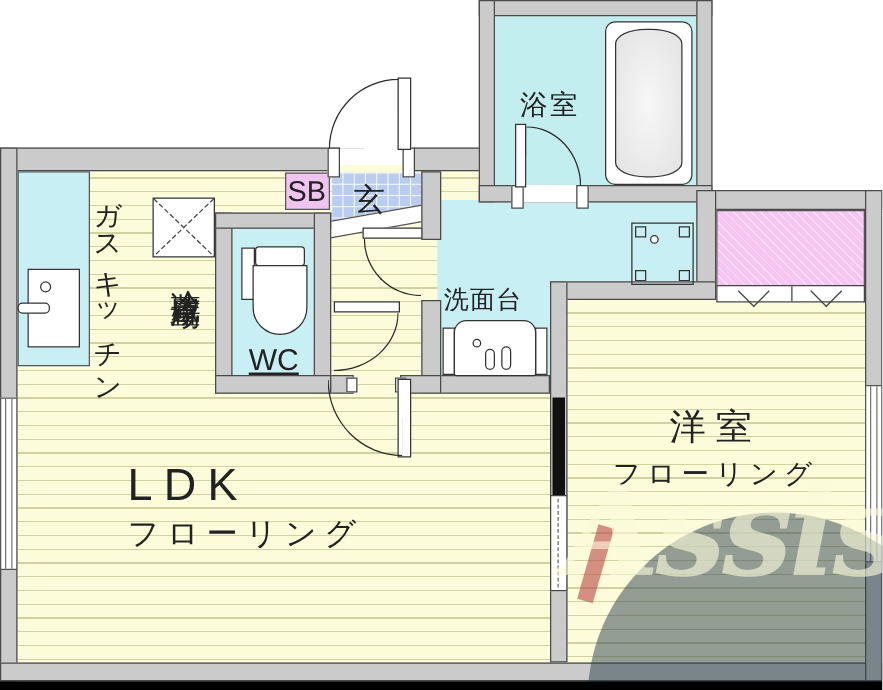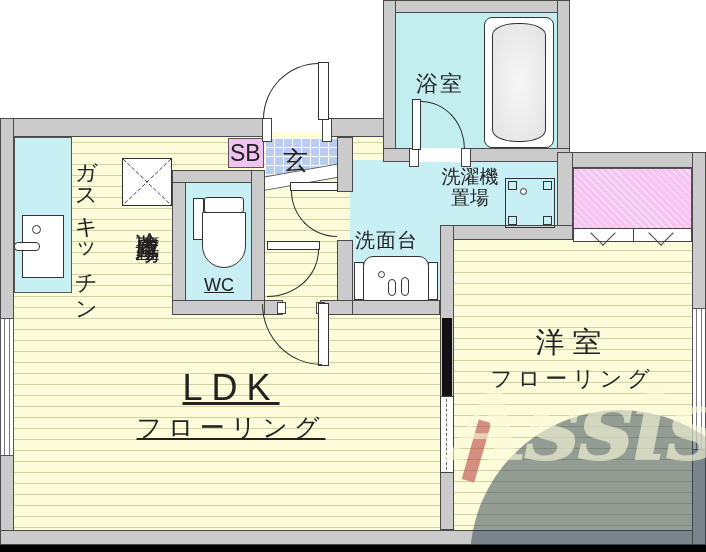--- a/index.html
+++ b/index.html
@@ -131,35 +131,31 @@
     <div class="winline" style="left:8px;"></div>
   </div>
   <div class="abs" style="left:692px;top:308px;width:14px;height:142px;background:#fff;border:1px solid #555;">
     <div class="winline" style="left:3px;"></div>
     <div class="winline" style="left:8px;"></div>
   </div>
 
   <div class="lbl" style="left:398px;top:72px;width:84px;text-align:center;font-size:22px;letter-spacing:2px;">浴室</div>
   <div class="lbl" style="left:283px;top:147px;font-size:25px;">玄</div>
   <div class="lbl" style="left:230px;top:141px;font-size:23px;">SB</div>
-  <div class="lbl" style="left:188px;top:276px;width:62px;text-align:center;font-size:18px;text-decoration:underline;">WC</div>
+  <div class="lbl" style="left:188px;top:276px;width:62px;text-align:center;font-size:24px;text-decoration:underline;">WC</div>
   <div class="lbl vert" style="left:74px;top:146px;height:160px;font-size:22px;letter-spacing:3px;">ガスキッチン</div>
   <div class="lbl vert" style="left:134px;top:213px;height:145px;font-size:24px;letter-spacing:2px;">冷蔵庫置場</div>
-  <div class="lbl" style="left:437px;top:167px;width:66px;text-align:center;font-size:19px;">
-    <span>洗濯機</span><br>
-    <span>置場</span>
-  </div>
   <div class="lbl" style="left:355px;top:229px;font-size:20px;letter-spacing:1px;">洗面台</div>
 
   <div class="lbl" style="left:453px;top:327px;width:239px;text-align:center;">
     <div style="font-size:29px;letter-spacing:8px;">洋室</div>
     <div style="font-size:22px;letter-spacing:5px;margin-top:8px;">フローリング</div>
   </div>
 
-  <div class="lbl" style="left:91px;top:368px;width:280px;text-align:center;text-decoration:underline;">
+  <div class="lbl" style="left:102px;top:368px;width:280px;">
     <div style="font-size:36px;letter-spacing:9px;">LDK</div>
     <div style="font-size:25px;letter-spacing:6px;margin-top:6px;">フローリング</div>
   </div>
 
   <div class="abs" style="left:470px;top:410px;width:300px;height:300px;border-radius:50%;background:rgba(42,62,76,0.5);"></div>
   <div class="abs" style="left:470px;top:420px;width:13px;height:62px;background:rgba(185,70,70,0.6);transform:rotate(16deg);"></div>
   <div class="lbl" style="left:450px;top:370px;font-family:'DejaVu Serif',serif;font-style:italic;font-weight:bold;
               font-size:100px;letter-spacing:-3px;color:rgba(250,250,218,0.62);">Assist</div>
 
   <div class="abs" style="left:0;top:545px;width:706px;height:7px;background:#000;"></div>

